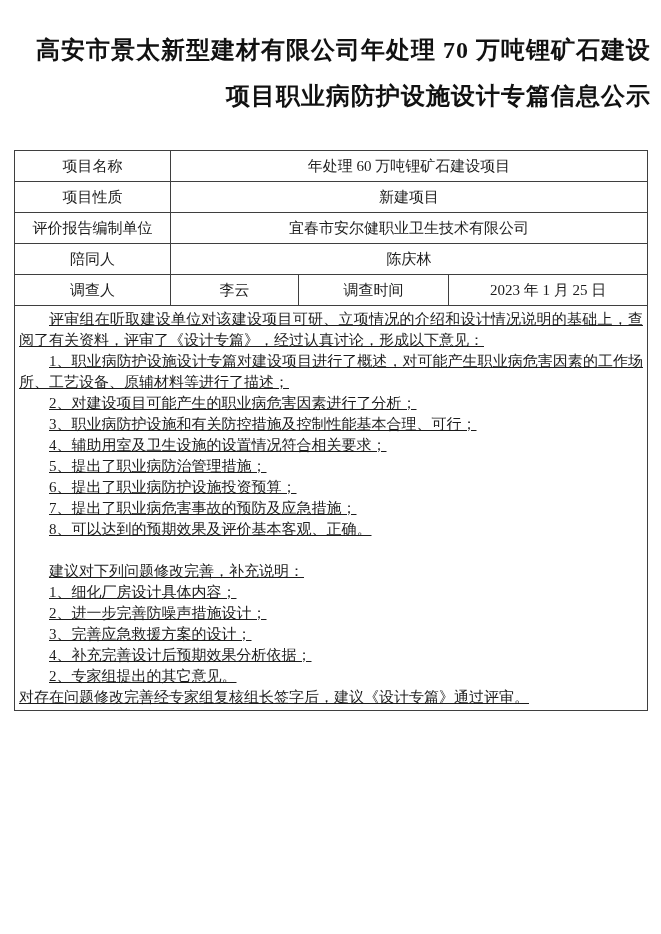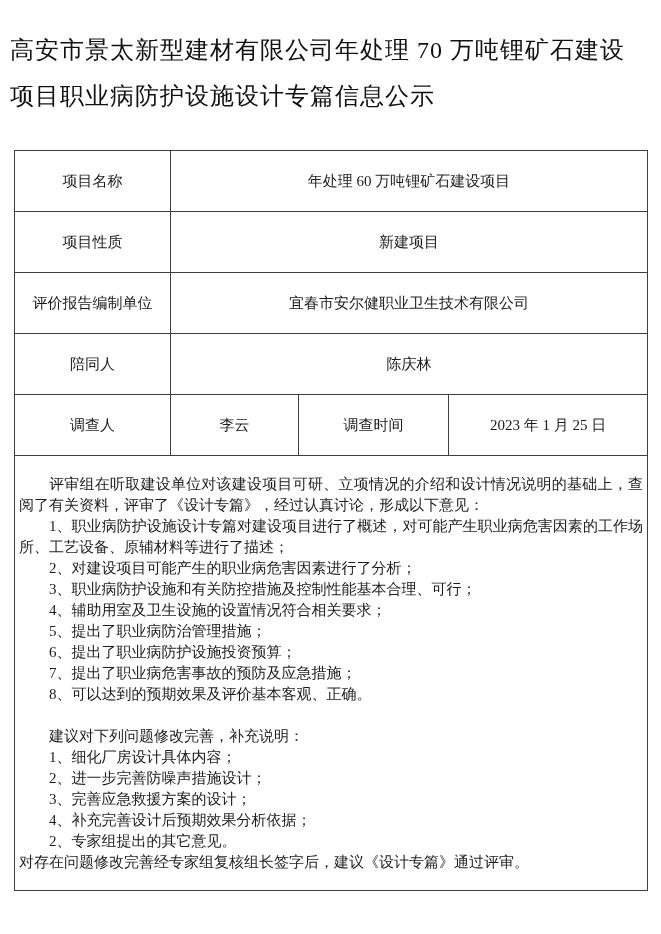--- a/index.html
+++ b/index.html
@@ -15,50 +15,51 @@
     color: #1a1a1a;
   }
   .page {
     width: 661px;
     height: 934px;
     position: relative;
     background: #ffffff;
   }
   .doc-title {
     margin: 27px 10px 0 10px;
-    text-align: left;
+    text-align: right;
     font-size: 24px;
-    font-weight: normal;
+    font-weight: bold;
     line-height: 46px;
     letter-spacing: 1px;
     color: #111111;
   }
   table.info-table {
     border-collapse: collapse;
     table-layout: fixed;
     width: 633px;
     margin: 31px 0 0 14px;
     font-size: 15px;
     color: #1c1c1c;
   }
   table.info-table td {
     border: 1.5px solid #3f3f3f;
     text-align: center;
     vertical-align: middle;
-    padding: 15px 4px;
+    padding: 0 4px;
     line-height: 21px;
     overflow: hidden;
   }
   td.h30 { height: 30px; }
   td.h46 { height: 46px; }
   td.opinion-cell {
     text-align: left;
     vertical-align: top;
     padding: 5px 7px 6px 7px;
     height: 404px;
+    text-decoration: underline;
   }
   .opinion-cell p {
     margin: 0;
     line-height: 21px;
     text-indent: 2em;
     text-align: justify;
   }
   .opinion-cell p.no-indent {
     text-indent: 0;
   }

